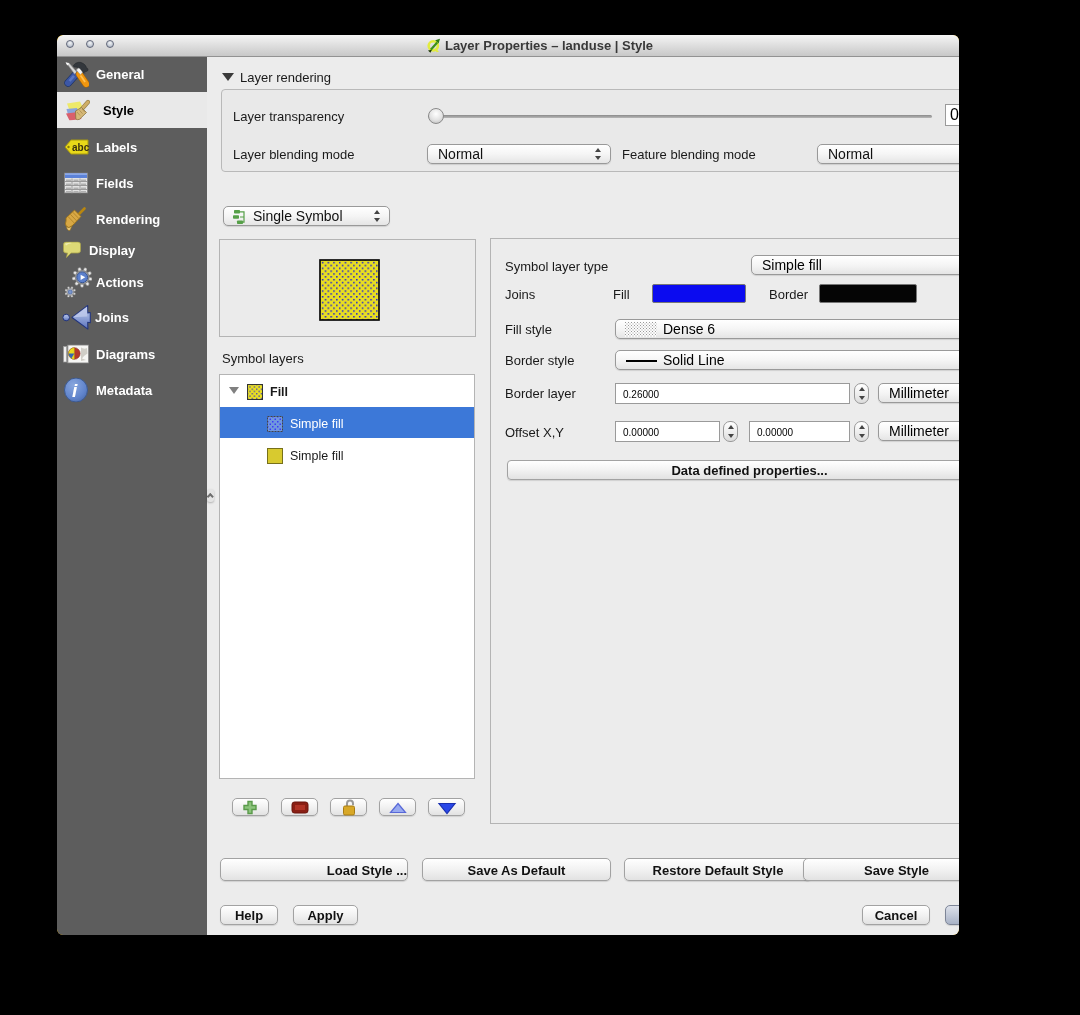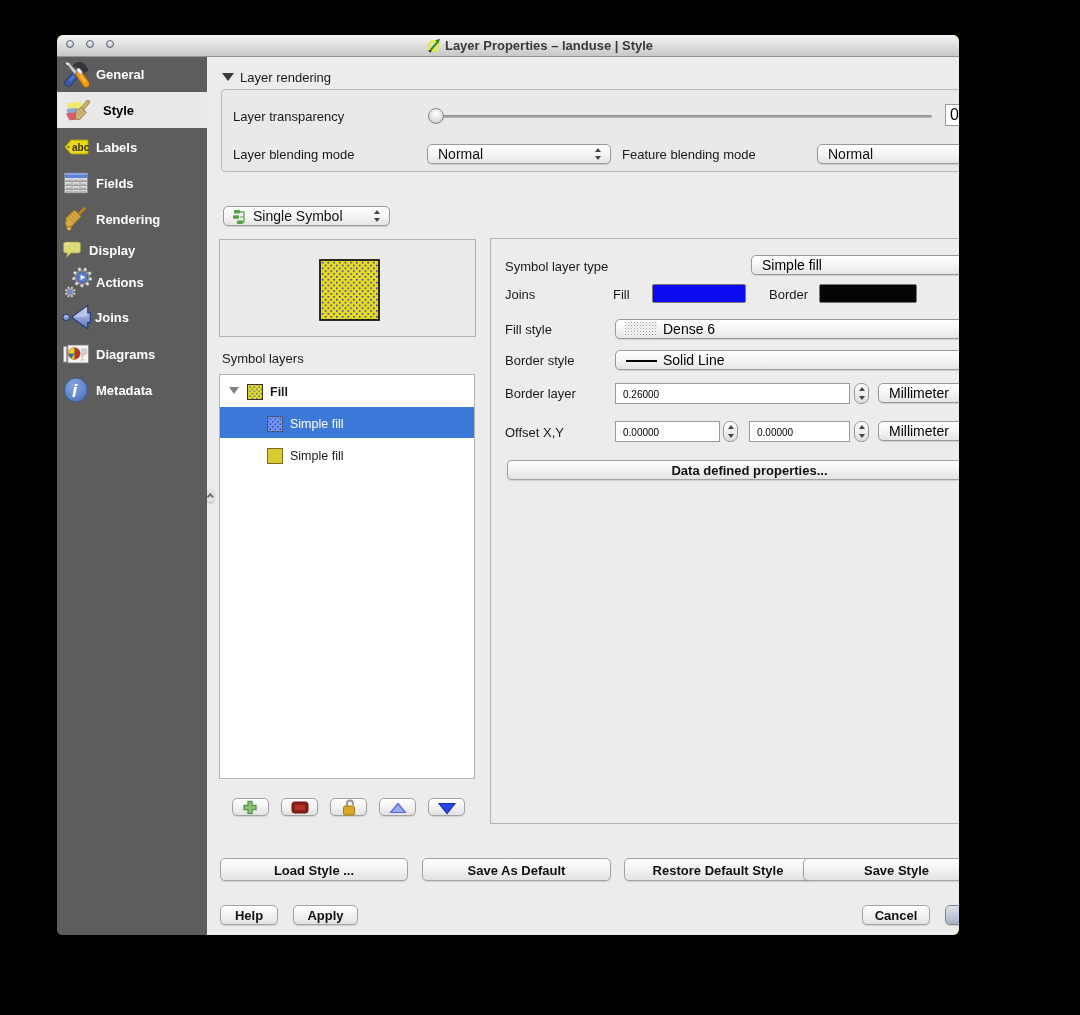--- a/index.html
+++ b/index.html
@@ -421,21 +421,21 @@
           <span class="arrows">
             <span class="arrup"></span>
             <span class="arrdn"></span>
           </span>
         </div>
       <div class="btn" style="left:16px;top:221px;width:485px;height:20px;border-radius:4px;">
           <span>Data defined properties...</span>
         </div>
     </div>
 
-    <div class="btn" style="left:13px;top:801px;width:188px;height:23px;">
+    <div class="btn" style="left:13px;top:801px;width:188px;height:23px;text-align:right;">
         <span>Load Style ...</span>
       </div>
     <div class="btn" style="left:215px;top:801px;width:189px;height:23px;">
         <span>Save As Default</span>
       </div>
     <div class="btn" style="left:417px;top:801px;width:188px;height:23px;">
         <span>Restore Default Style</span>
       </div>
     <div class="btn" style="left:596px;top:801px;width:187px;height:23px;">
         <span>Save Style</span>

